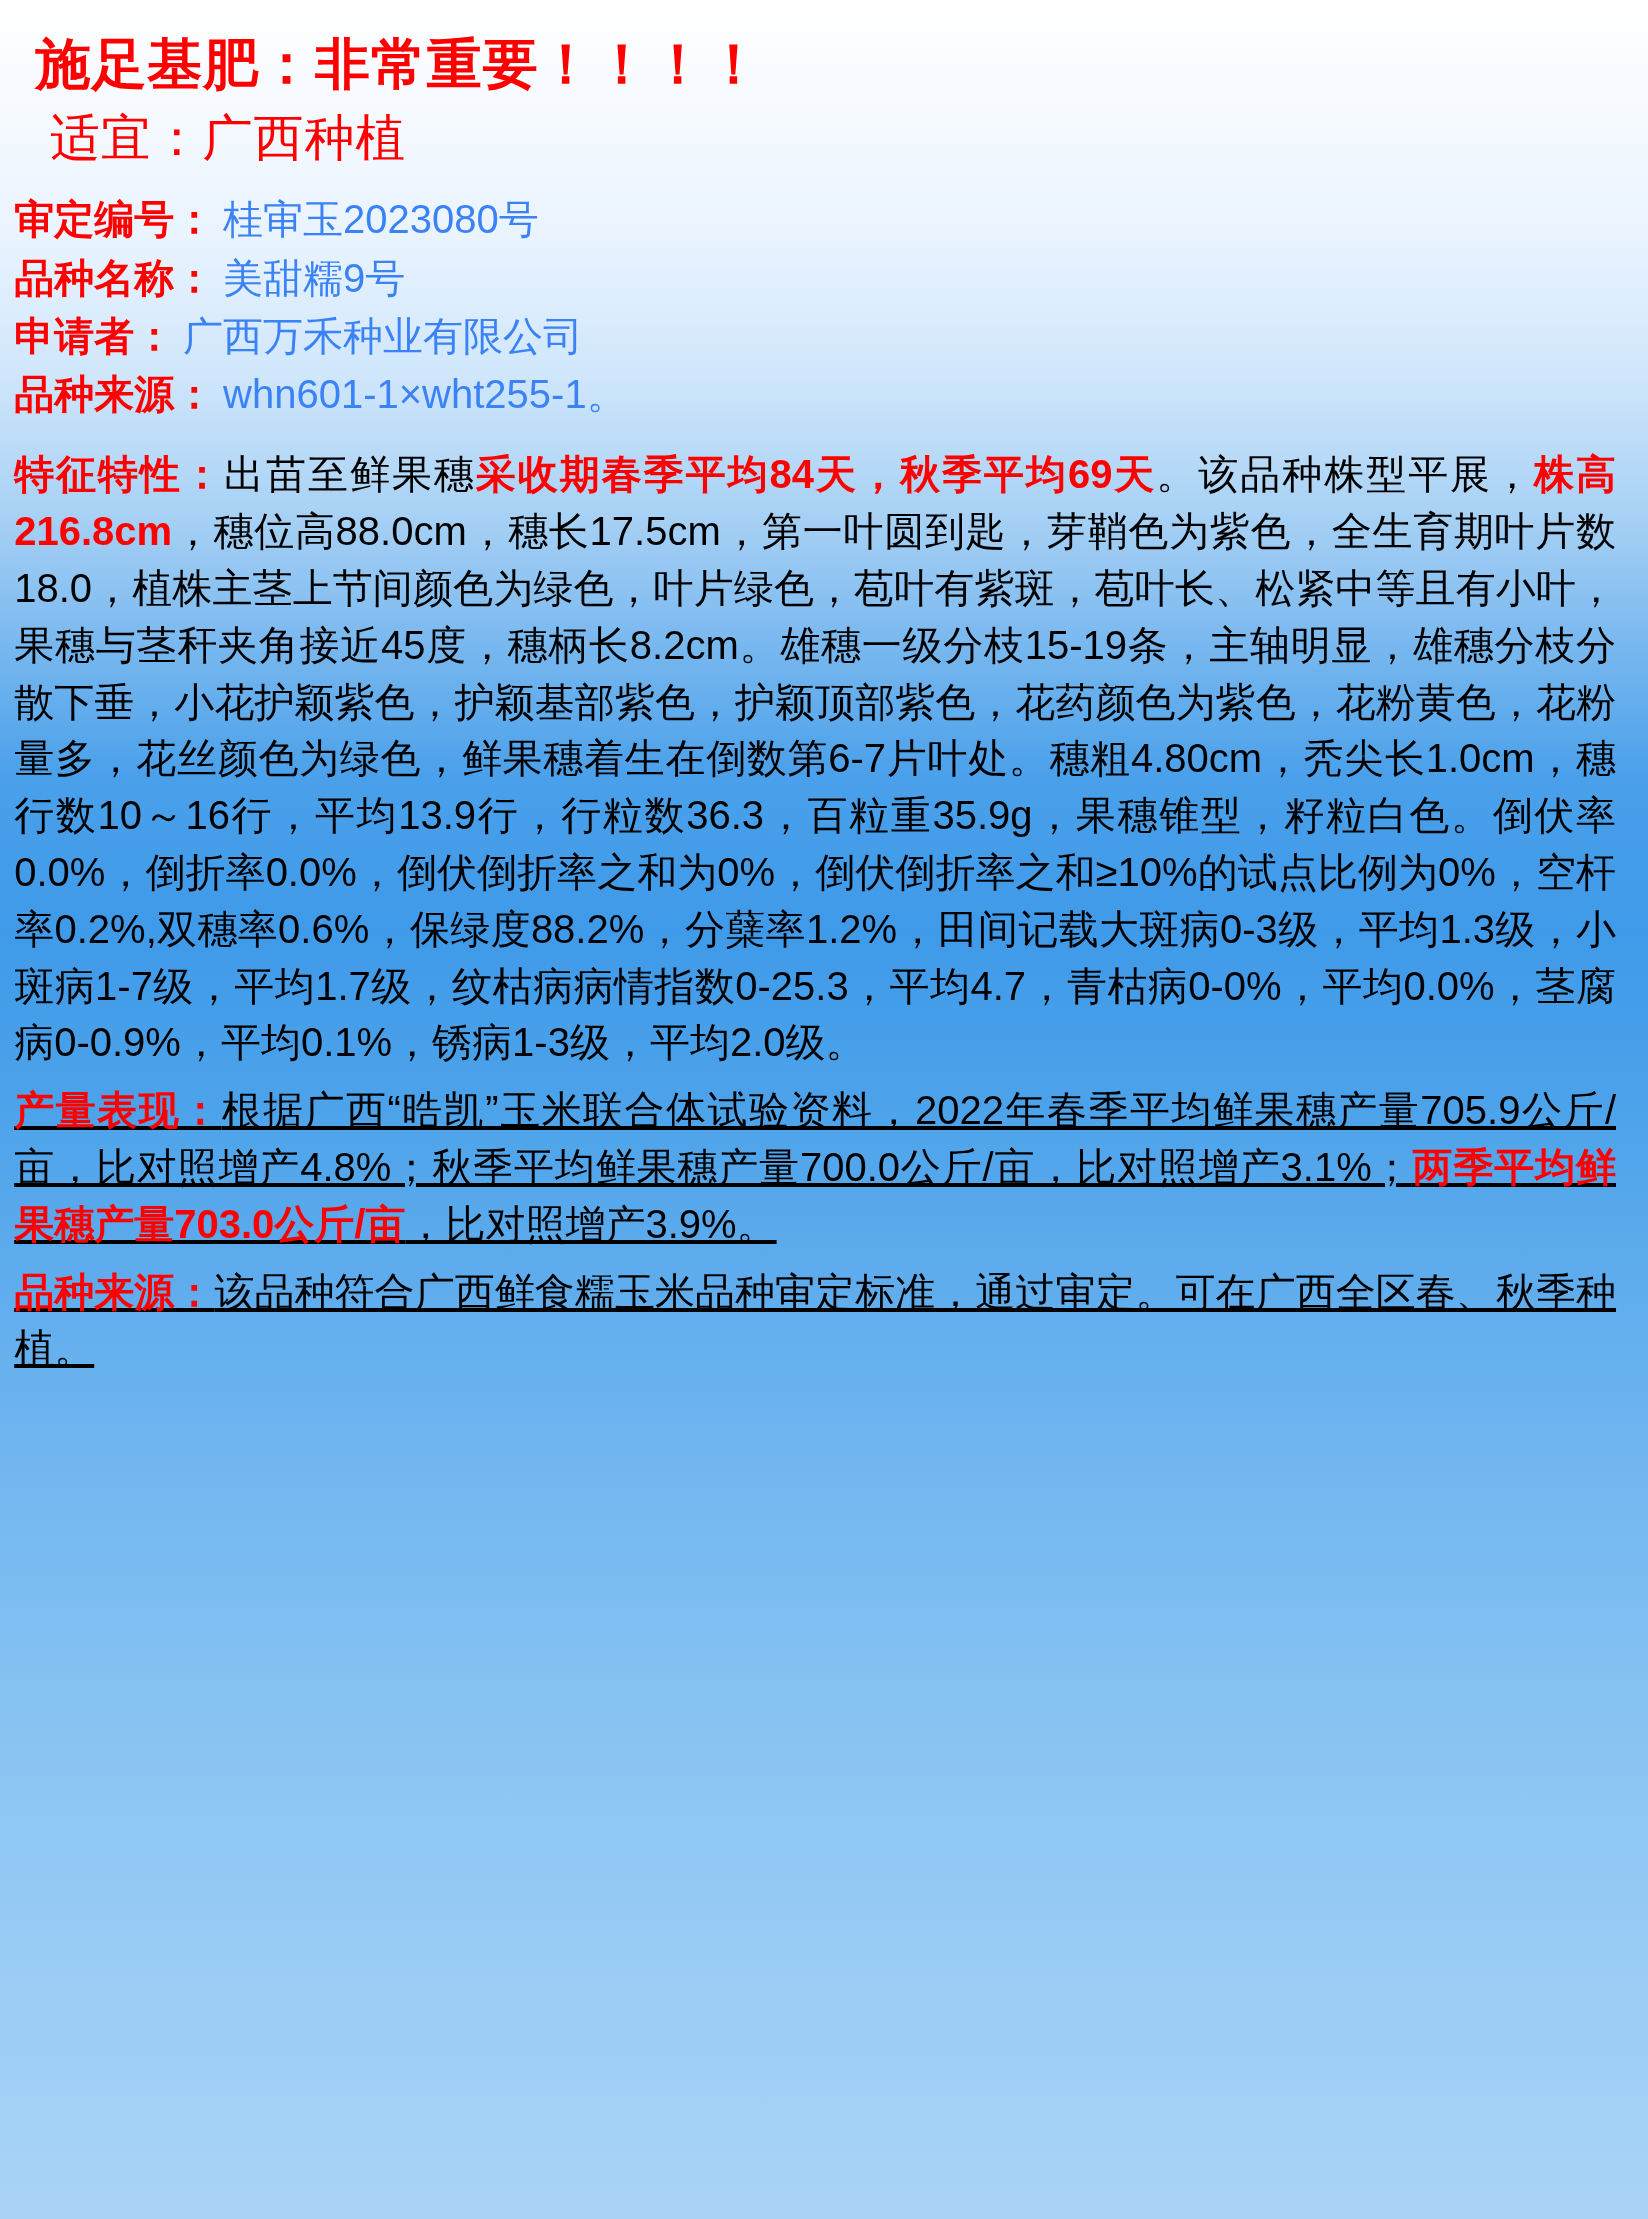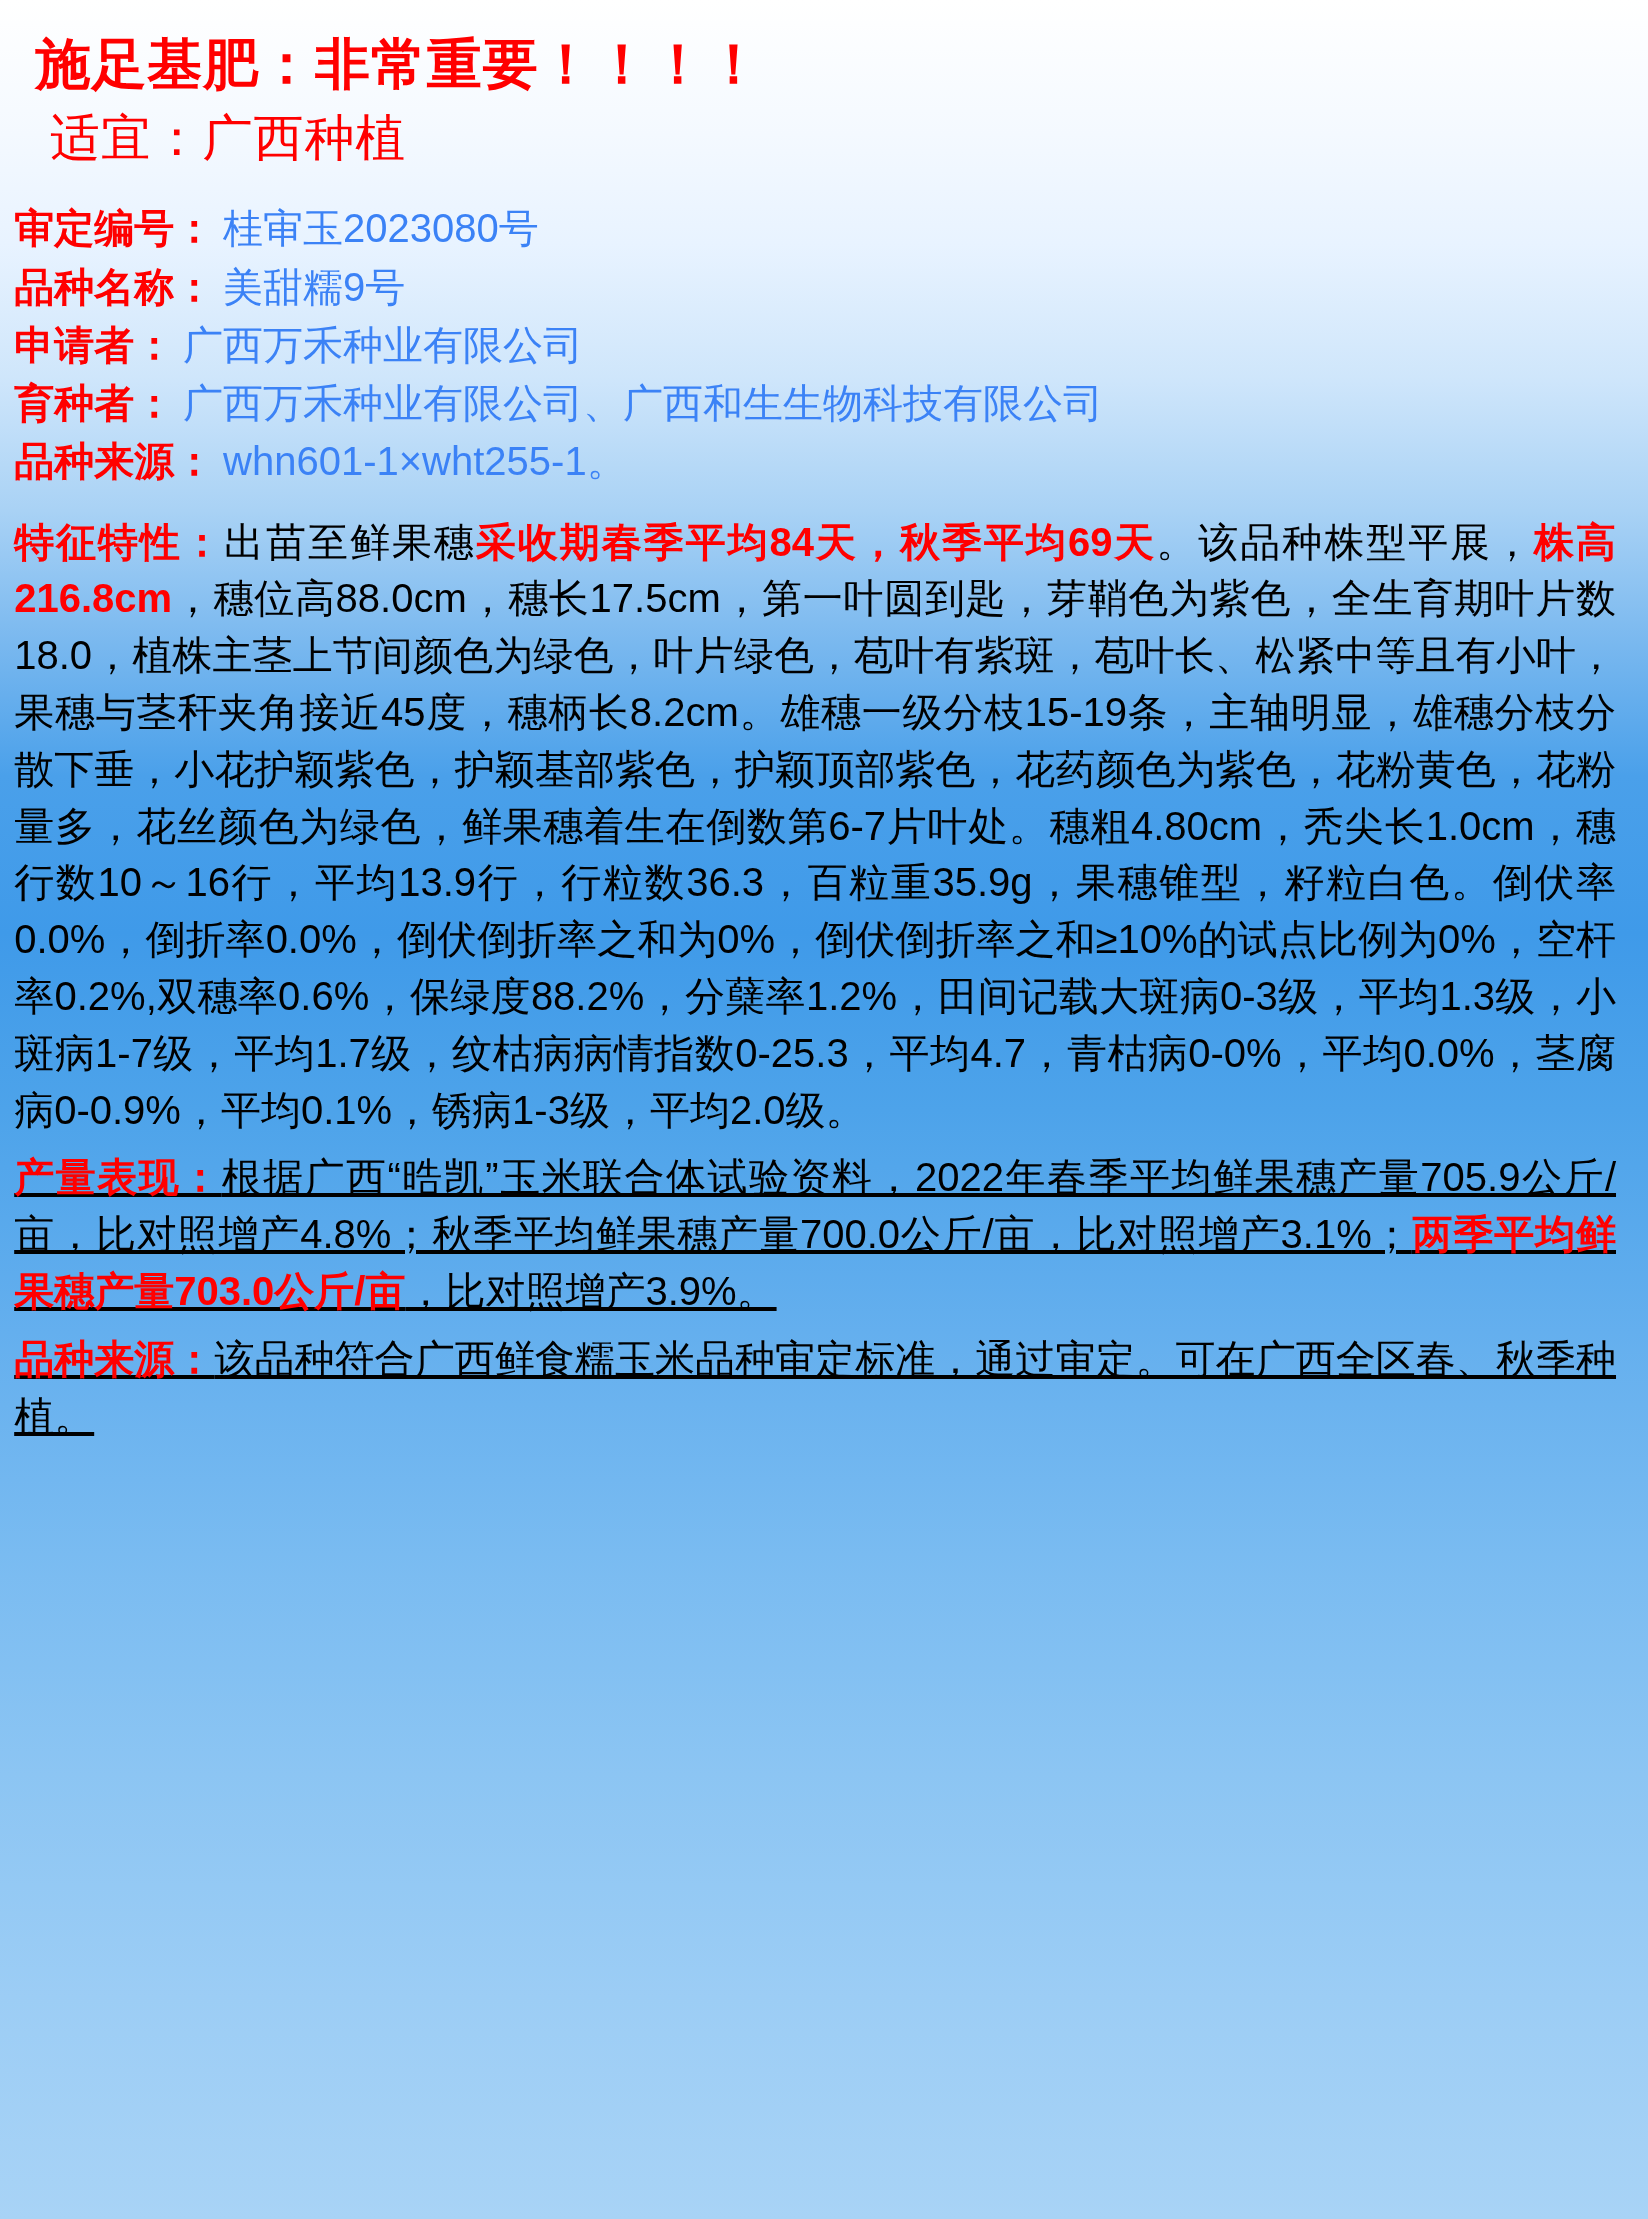--- a/index.html
+++ b/index.html
@@ -43,21 +43,21 @@
   .subheadline {
     color: #ff0000;
     font-size: 50px;
     line-height: 1.3;
     padding-left: 41px;
     margin-top: 7px;
     letter-spacing: 0.9px;
   }
   
   .fields {
-    margin-top: 29px;
+    margin-top: 20px;
   }
   .field-row {
     display: flex;
     align-items: baseline;
     font-size: 40px;
     line-height: 1.32;
     padding: 2.7px 0 2.7px 5.3px;
   }
   .field-label {
     color: #ff0000;
@@ -105,24 +105,20 @@
     </div>
     <div class="field-row">
       <span class="field-label">品种名称：</span>
       <span class="field-value">美甜糯9号</span>
     </div>
     <div class="field-row">
       <span class="field-label">申请者：</span>
       <span class="field-value">广西万禾种业有限公司</span>
     </div>
     <div class="field-row">
-      <span class="field-label">育种者：</span>
-      <span class="field-value">广西万禾种业有限公司、广西和生生物科技有限公司</span>
-    </div>
-    <div class="field-row">
       <span class="field-label">品种来源：</span>
       <span class="field-value">whn601-1×wht255-1。</span>
     </div>
   </div>
 
   <div class="section">
     <span class="lbl">特征特性：</span><span><span>出苗至鲜果穗</span><span class="hl">采收期春季平均84天，秋季平均69天</span><span>。该品种株型平展，</span><span class="hl">株高216.8cm</span><span>，穗位高88.0cm，穗长17.5cm，第一叶圆到匙，芽鞘色为紫色，全生育期叶片数18.0，植株主茎上节间颜色为绿色，叶片绿色，苞叶有紫斑，苞叶长、松紧中等且有小叶，果穗与茎秆夹角接近45度，穗柄长8.2cm。雄穗一级分枝15-19条，主轴明显，雄穗分枝分散下垂，小花护颖紫色，护颖基部紫色，护颖顶部紫色，花药颜色为紫色，花粉黄色，花粉量多，花丝颜色为绿色，鲜果穗着生在倒数第6-7片叶处。穗粗4.80cm，秃尖长1.0cm，穗行数10～16行，平均13.9行，行粒数36.3，百粒重35.9g，果穗锥型，籽粒白色。倒伏率0.0%，倒折率0.0%，倒伏倒折率之和为0%，倒伏倒折率之和≥10%的试点比例为0%，空杆率0.2%,双穗率0.6%，保绿度88.2%，分蘖率1.2%，田间记载大斑病0-3级，平均1.3级，小斑病1-7级，平均1.7级，纹枯病病情指数0-25.3，平均4.7，青枯病0-0%，平均0.0%，茎腐病0-0.9%，平均0.1%，锈病1-3级，平均2.0级。</span></span>
   </div>
 
   <div class="section tight">

